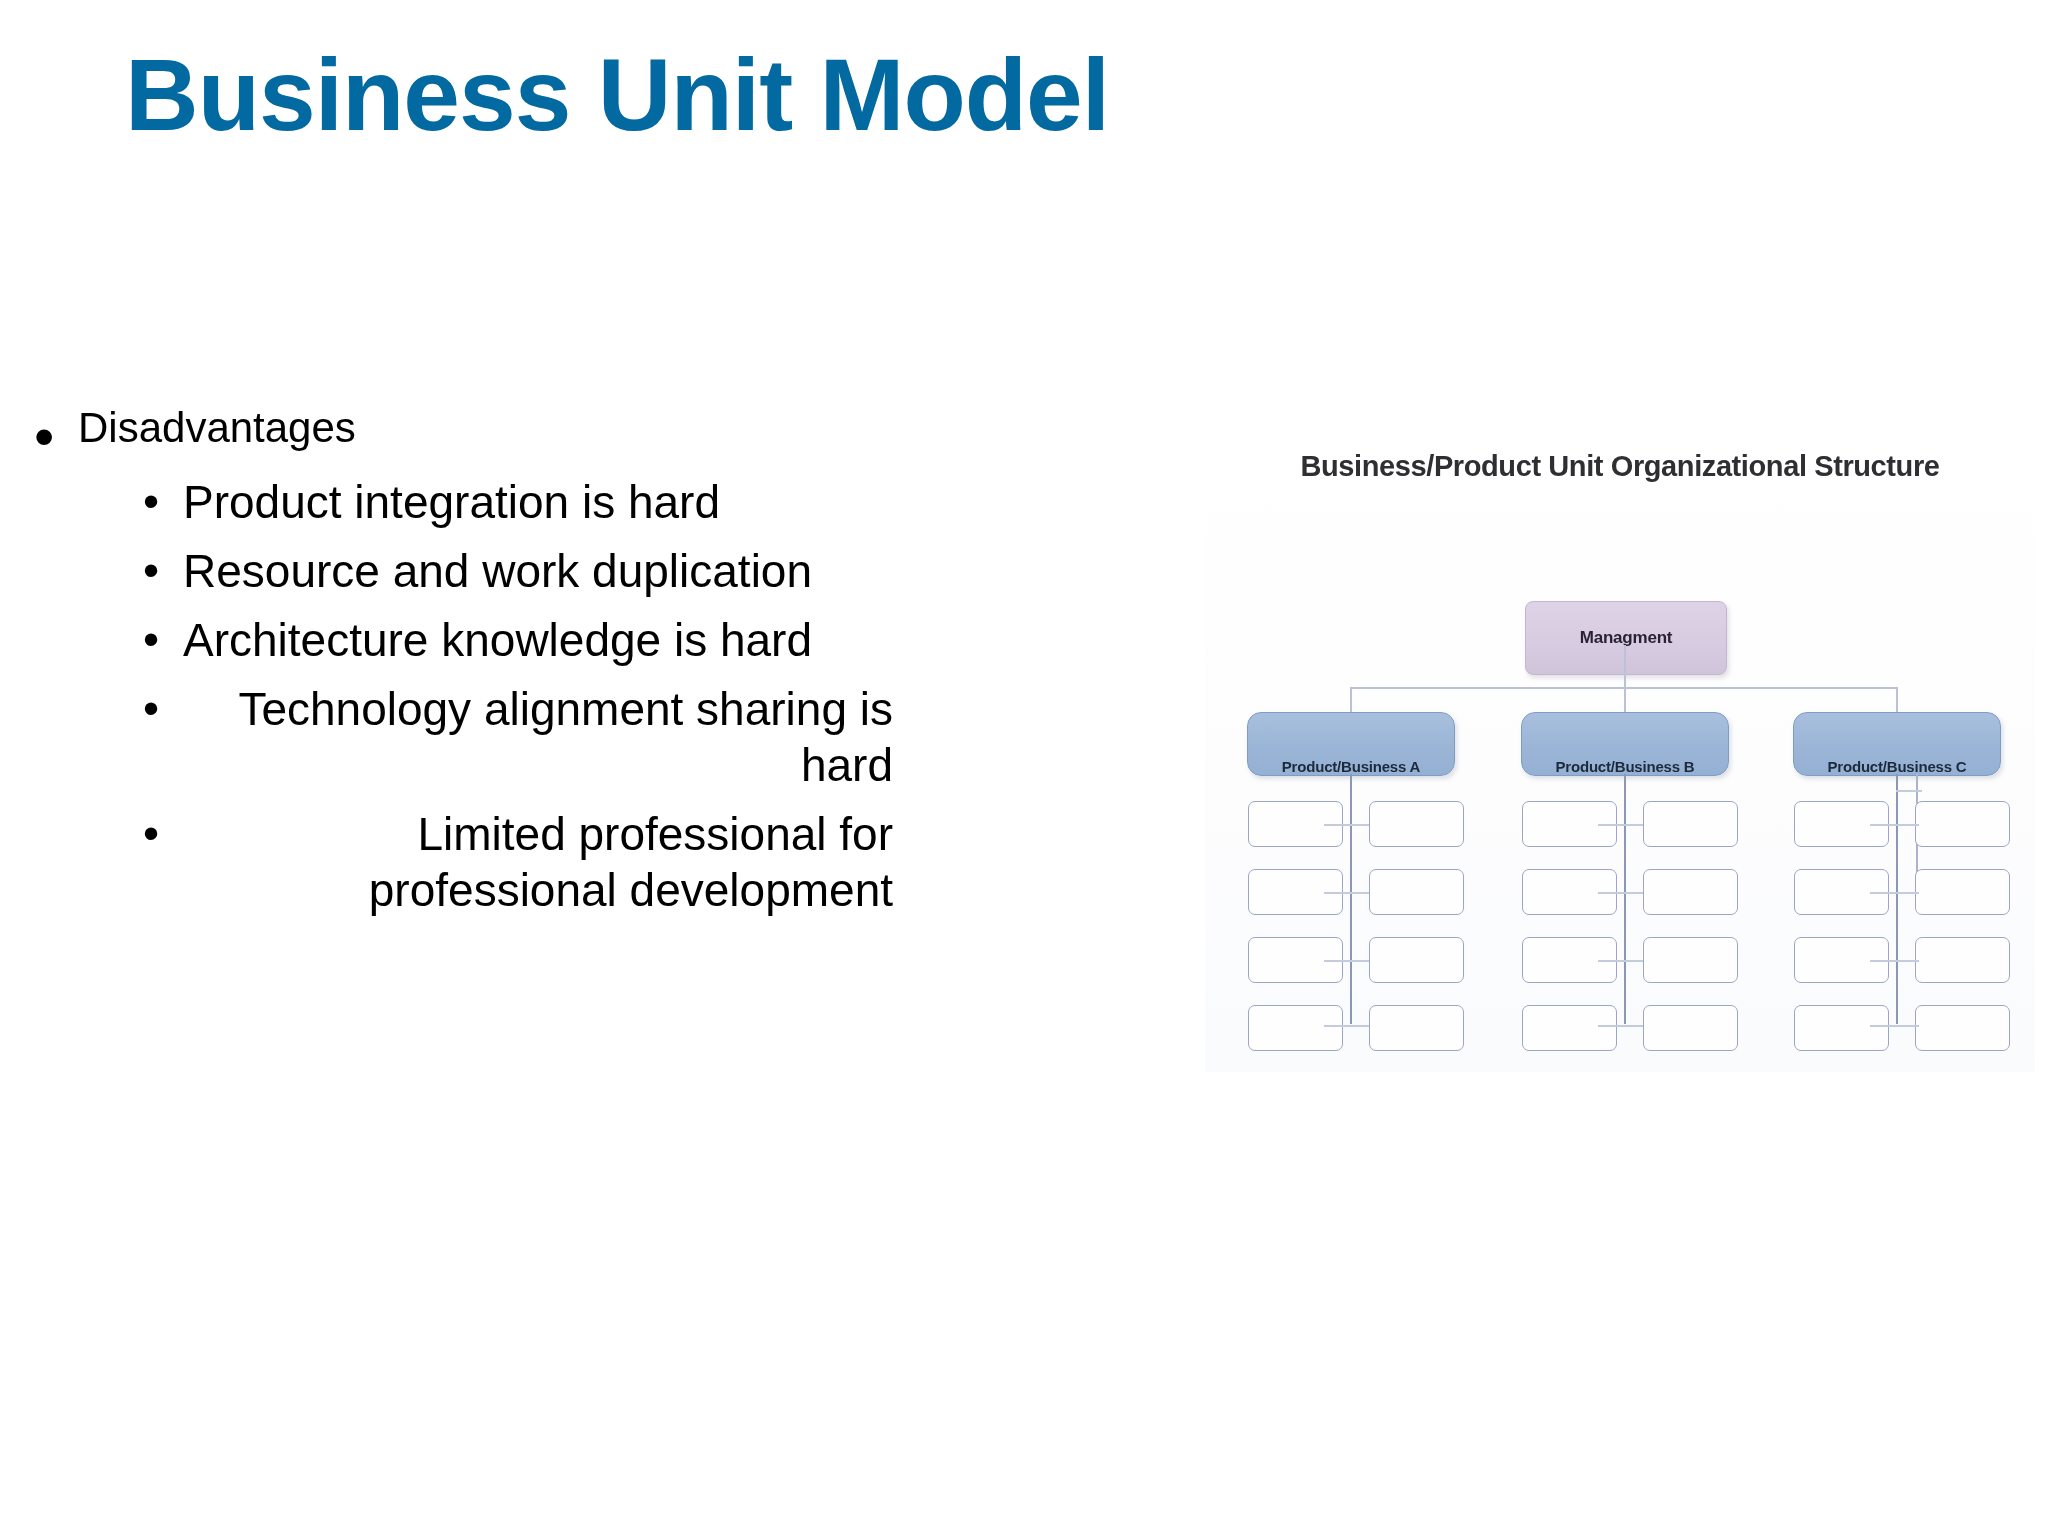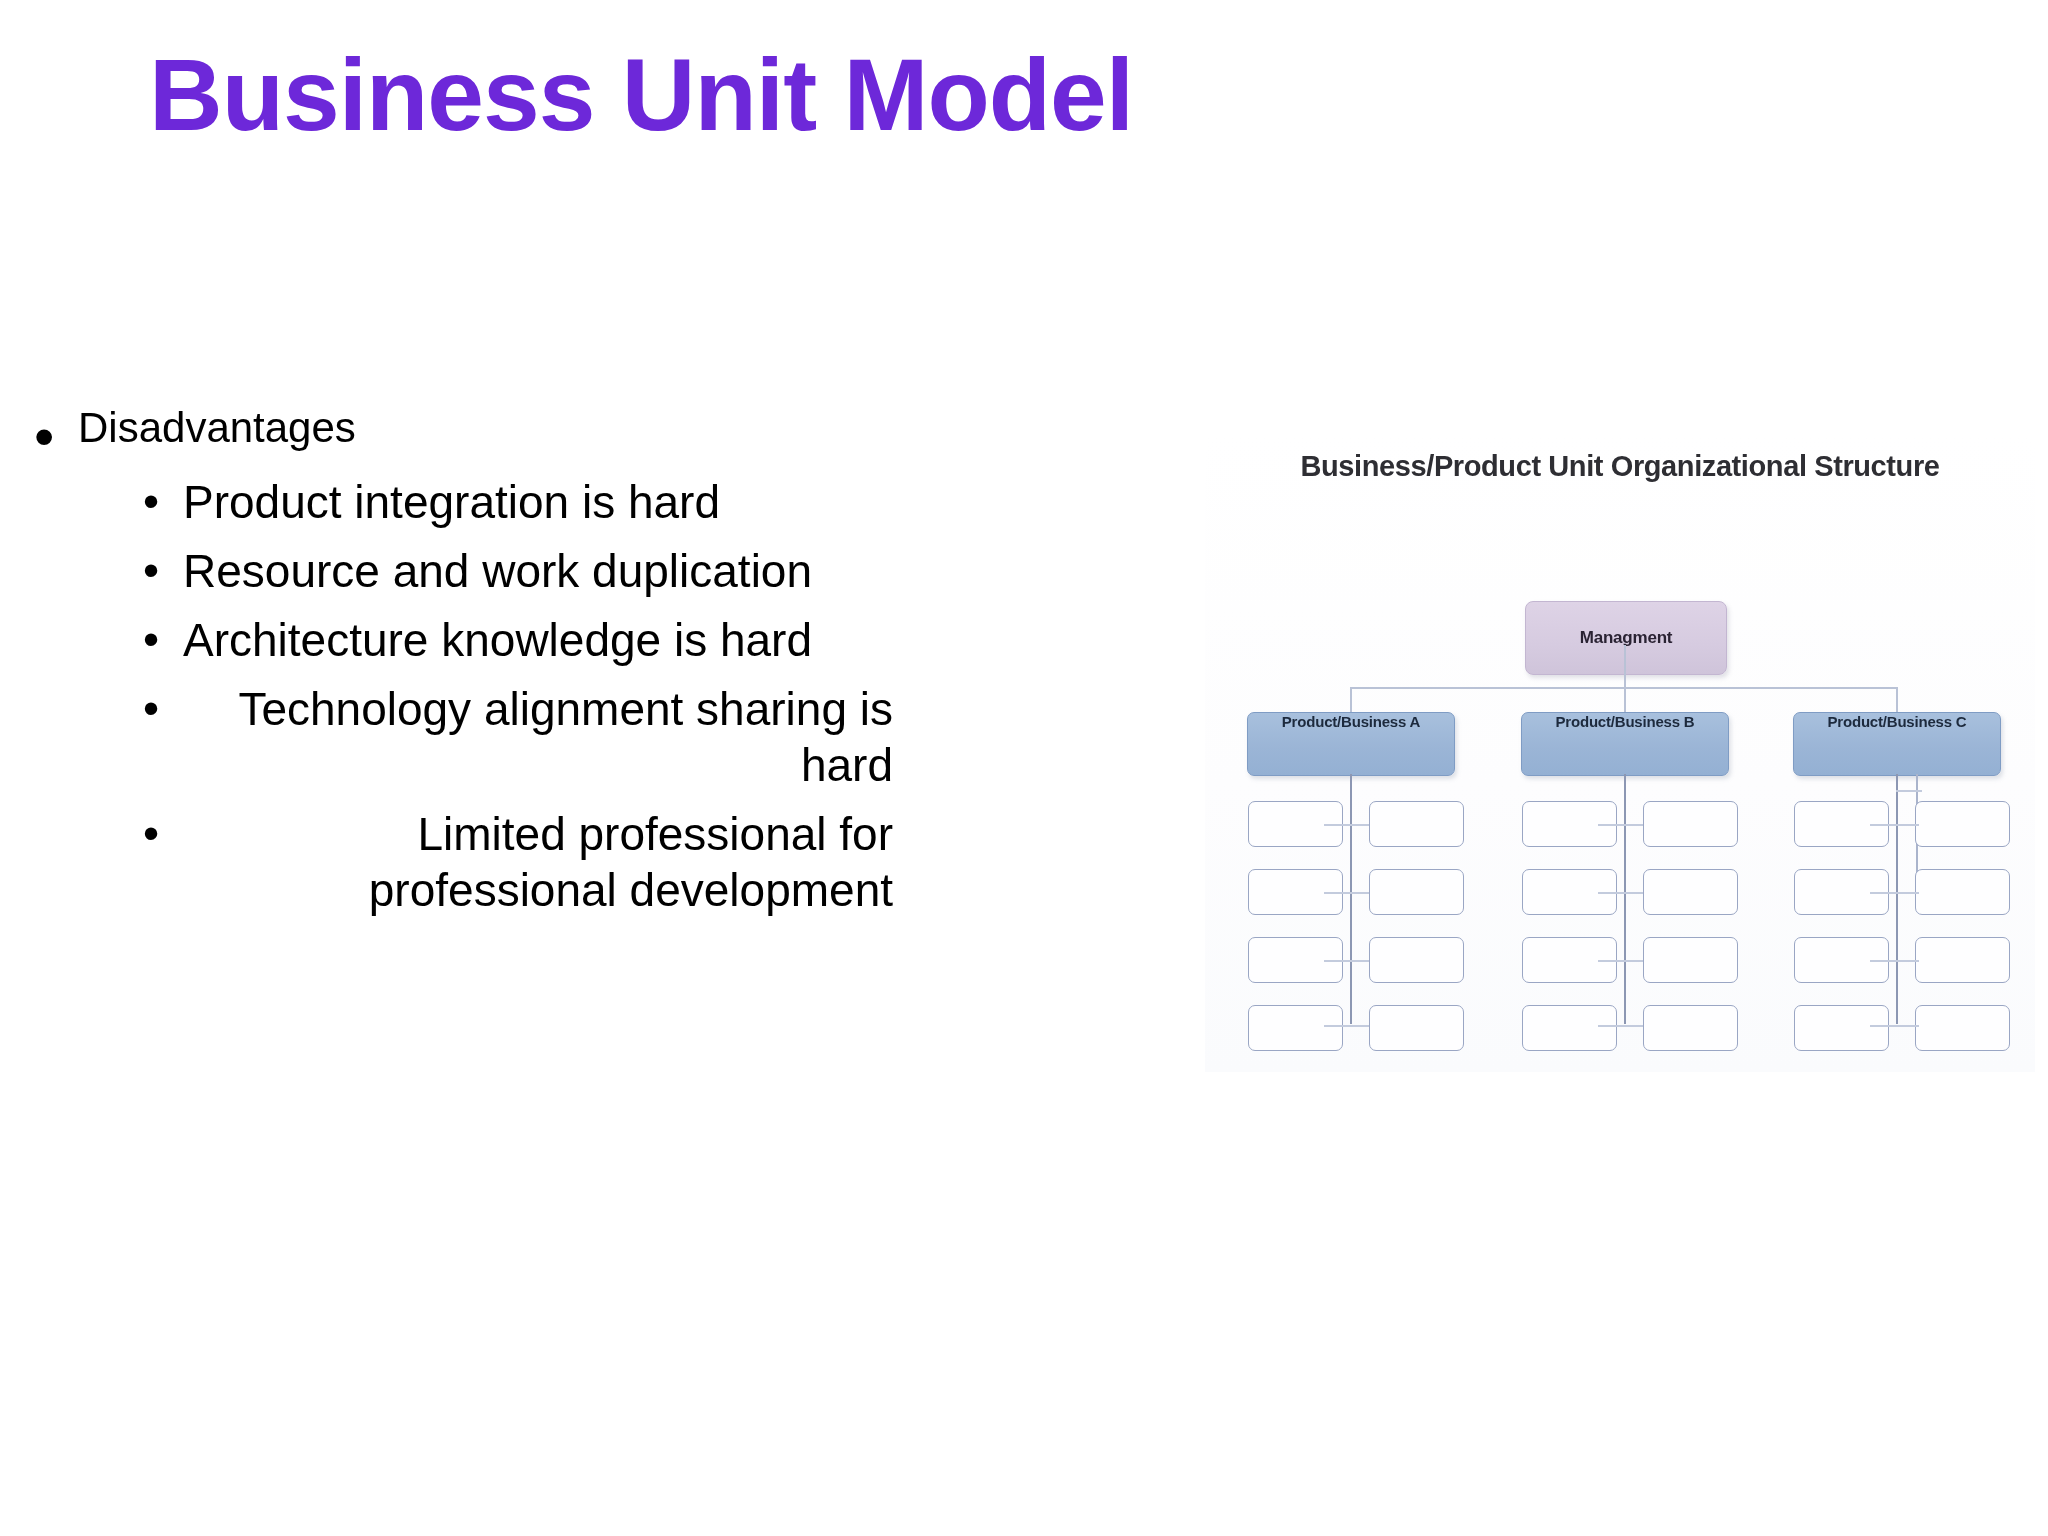--- a/index.html
+++ b/index.html
@@ -25,23 +25,22 @@
 
   
   .slide-title {
     position: absolute;
     left: 125px;
     top: 38px;
     font-size: 102px;
     font-weight: bold;
     letter-spacing: -1px;
     line-height: 1.12;
-    color: #6d28d9;
+    color: #0369a1;
     white-space: nowrap;
-    margin-left: 24px;
   }
 
   
   .body-list {
     position: absolute;
     left: 30px;
     top: 405px;
     width: 1140px;
   }
   .lvl1 {
@@ -140,24 +139,24 @@
   .h-line { height: 2px; }
 
   
   .unit-box {
     position: absolute;
     top: 280px;
     width: 206px;
     height: 62px;
     background: linear-gradient(180deg, #a8c0dd 0%, #9bb5d6 55%, #94b0d3 100%);
     border: 1px solid #7f9cc4;
-    border-radius: 7px;
+    border-radius: 14px;
     box-shadow: 2px 3px 4px rgba(140,150,170,0.28);
     display: flex;
-    align-items: flex-start;
+    align-items: flex-end;
     justify-content: center;
   }
   .unit-box .lbl {
     font-size: 15px;
     font-weight: bold;
     color: #1d2a3d;
     letter-spacing: -0.2px;
     white-space: nowrap;
   }
 

